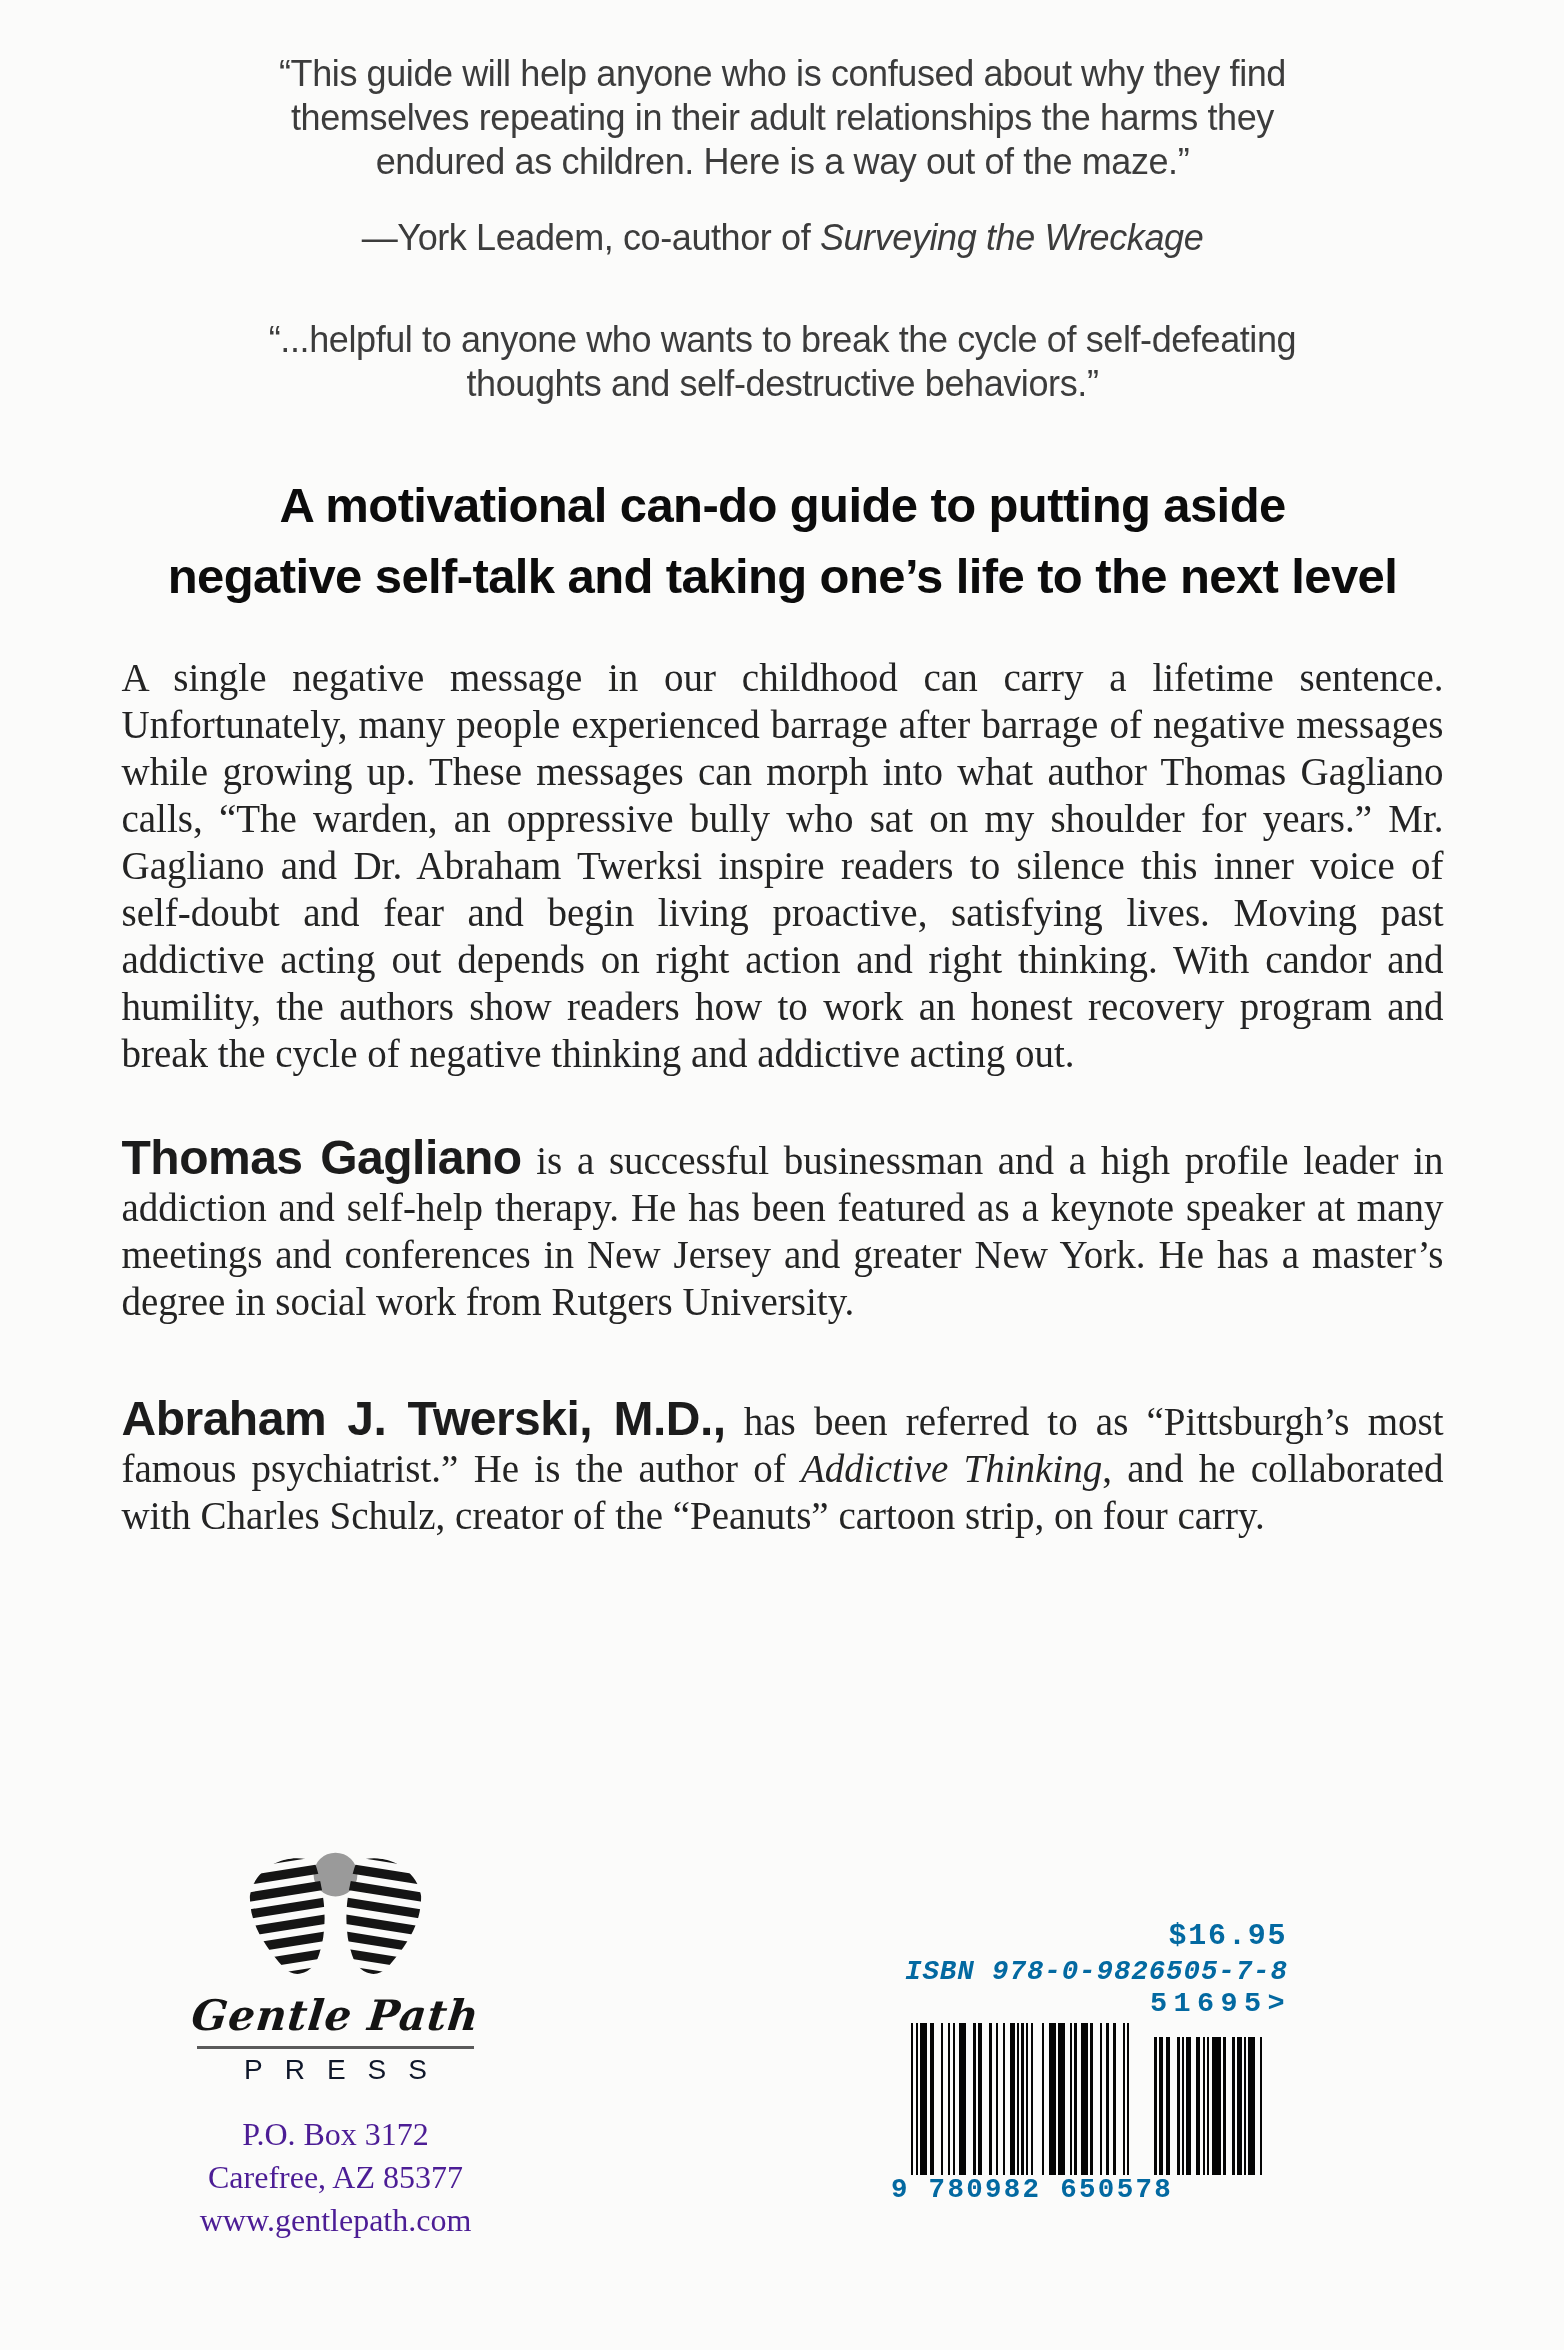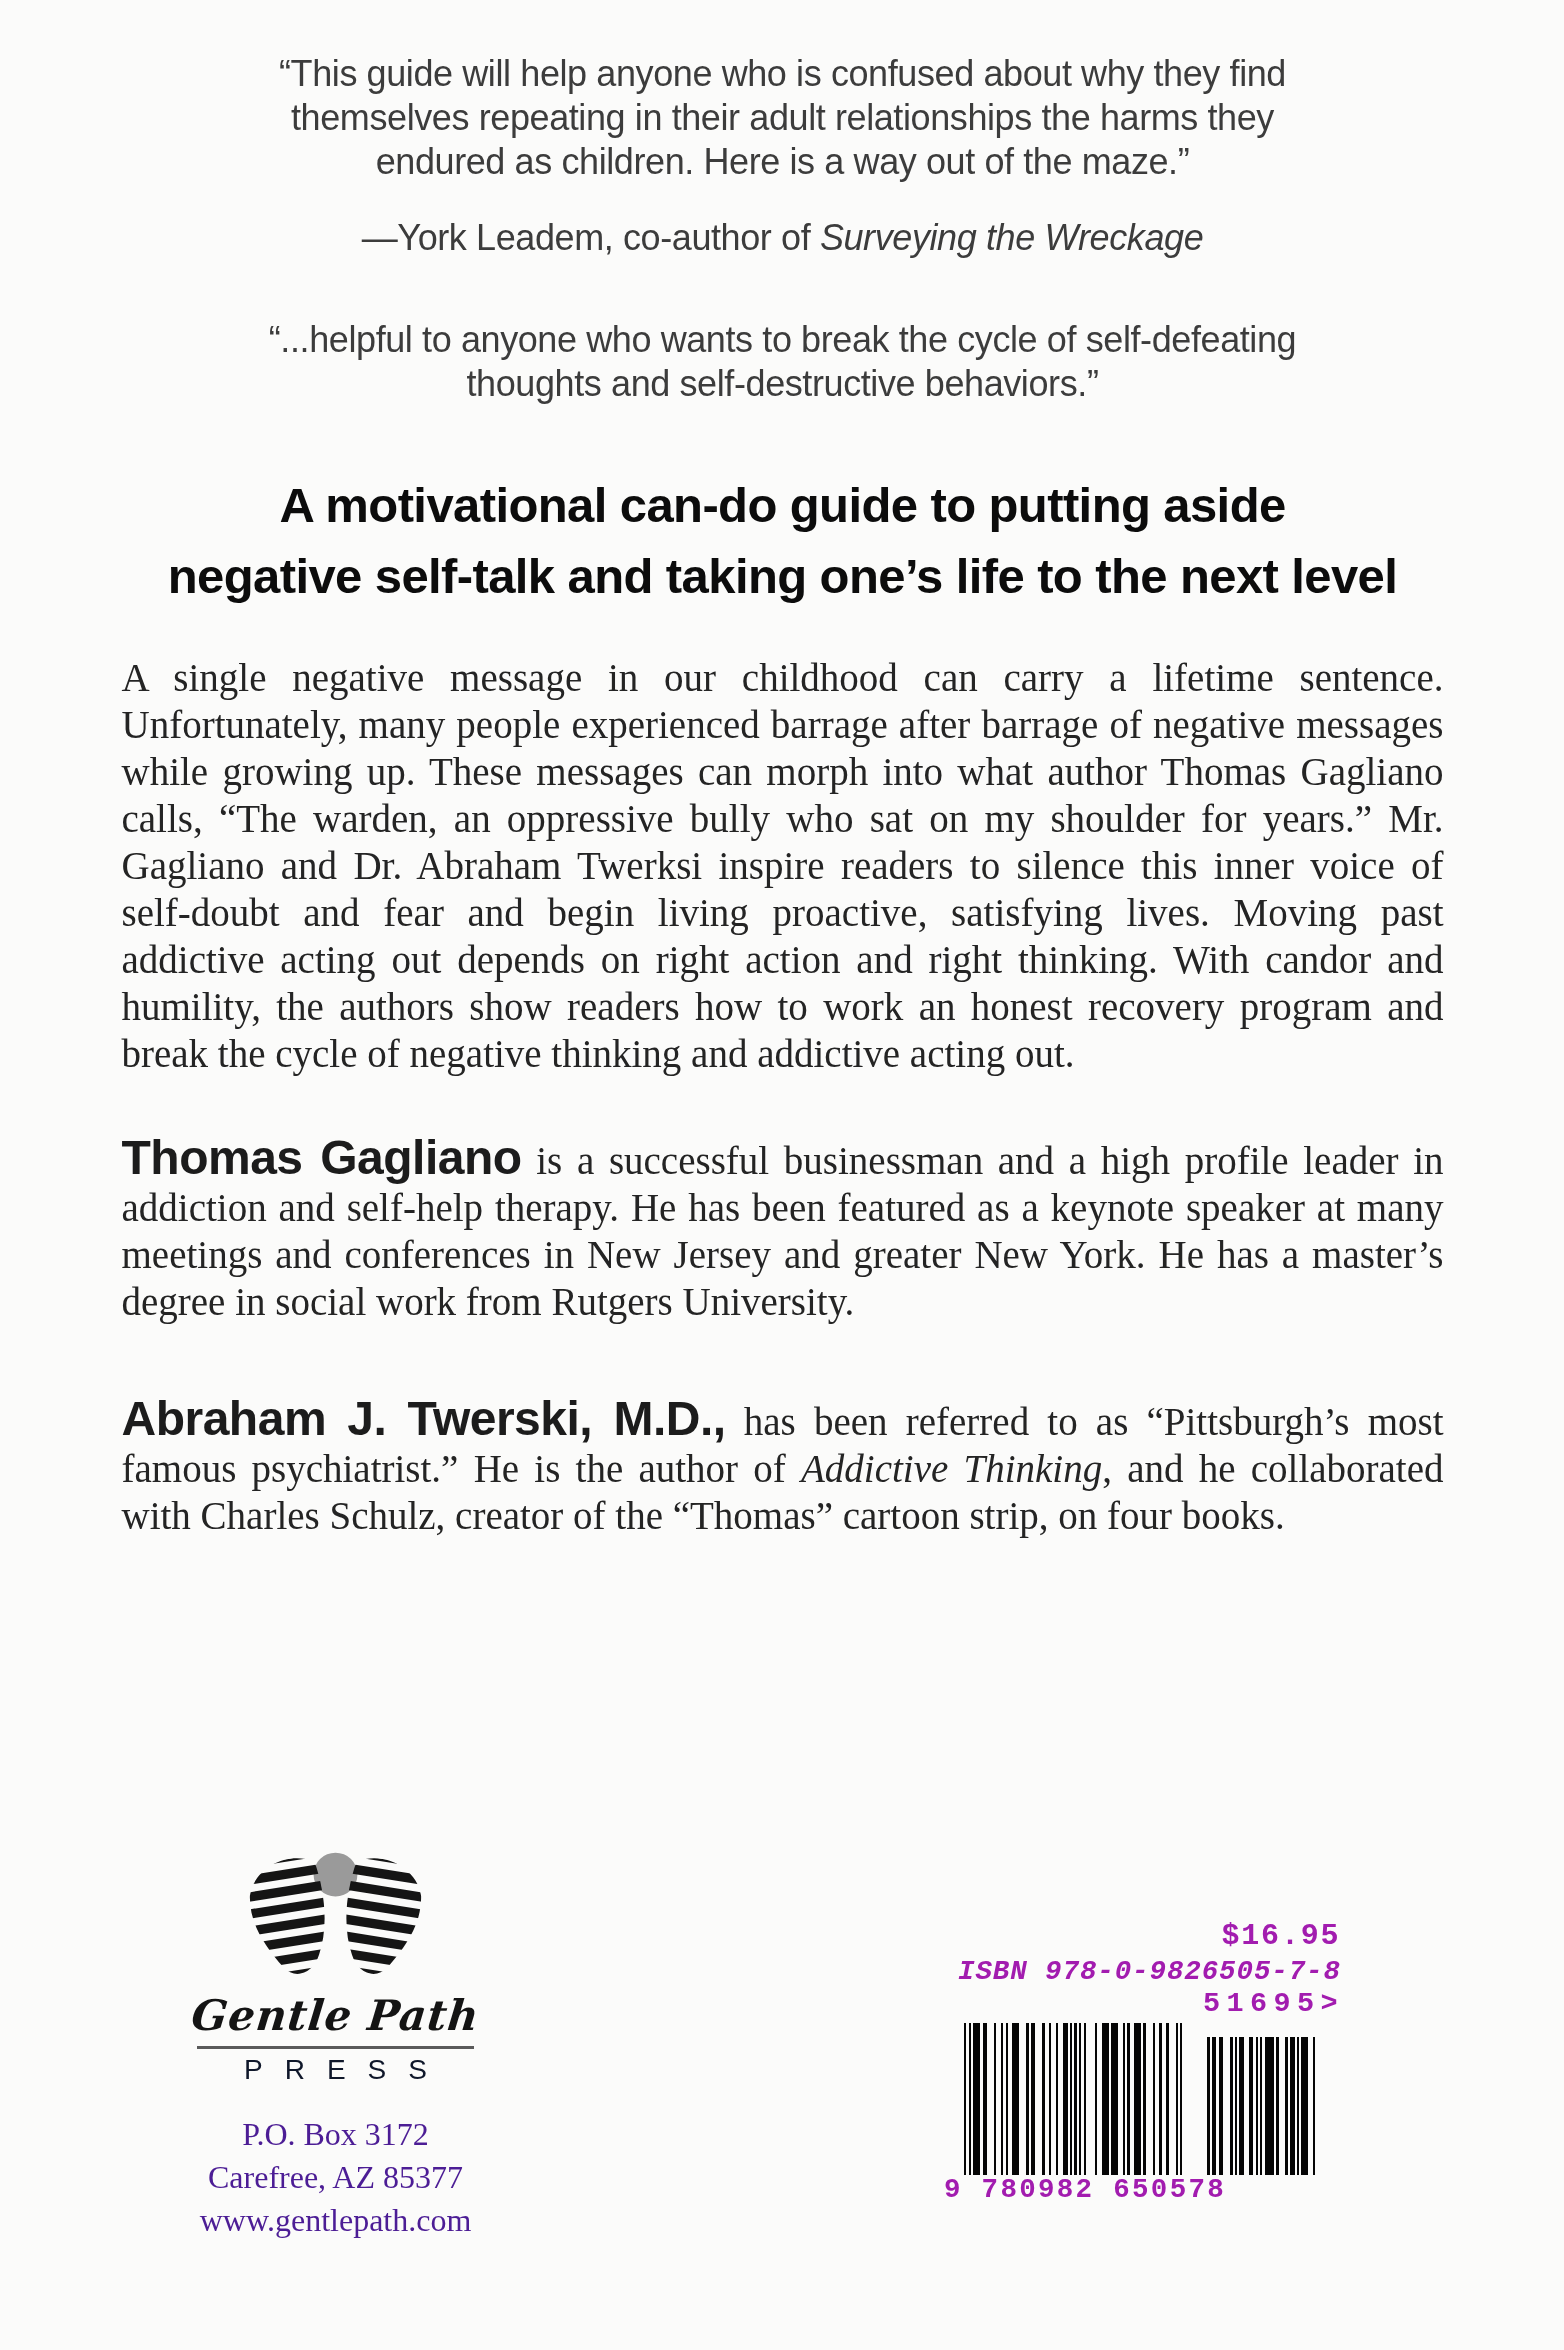--- a/index.html
+++ b/index.html
@@ -46,21 +46,21 @@
     font-family:"DejaVu Serif", serif;font-style:italic;font-weight:700;
     font-size:42px;color:#141414;transform:skewX(-6deg);margin-top:0px;letter-spacing:0.9px;
   }
   .gp-rule{height:2.8px;background:#5a5a5a;margin:6.4px 13px 4.6px 13px;}
   .gp-press{
     font-family:"Liberation Sans", sans-serif;font-weight:400;
     font-size:28px;color:#0f172a;letter-spacing:22px;text-indent:22px;
   }
   .address{margin-top:27.5px;font-size:32px;line-height:43px;color:#4c1d95;}
   
-  .bc{position:absolute;left:955px;top:1919px;width:389px;font-family:"Liberation Mono", monospace;color:#a21caf;}
+  .bc{position:absolute;left:902px;top:1919px;width:389px;font-family:"Liberation Mono", monospace;color:#0369a1;}
   .price{text-align:right;font-size:30px;font-weight:700;letter-spacing:1.8px;padding-right:3.7px;}
   .isbn{text-align:center;font-size:27.5px;font-weight:700;letter-spacing:0.9px;margin-top:2.8px;white-space:nowrap;font-style:italic;}
   .addon-label{text-align:right;font-size:28.5px;font-weight:700;letter-spacing:6.4px;margin-top:0;}
   .bars-row{position:relative;height:197px;margin-top:2.8px;}
   .main-bars{position:absolute;left:9.2px;top:0;height:152px;display:flex;}
   .addon-bars{position:absolute;left:250px;top:14.7px;height:138px;display:flex;}
   .bar{flex:0 0 2.3px;}
   .bar.on{background:#050505;}
   .main-digits{position:absolute;left:-11px;top:151px;font-size:27.5px;font-weight:700;letter-spacing:2.3px;white-space:pre;}
 </style>
@@ -79,21 +79,21 @@
 thoughts and self-destructive behaviors.”</section>
 
 
   <h1 class="tagline">A motivational can-do guide to putting aside
 negative self-talk and taking one’s life to the next level</h1>
 
   <p class="desc">A single negative message in our childhood can carry a lifetime sentence. Unfortunately, many people experienced barrage after barrage of negative messages while growing up. These messages can morph into what author Thomas Gagliano calls, “The warden, an oppressive bully who sat on my shoulder for years.” Mr. Gagliano and Dr. Abraham Twerksi inspire readers to silence this inner voice of self-doubt and fear and begin living proactive, satisfying lives. Moving past addictive acting out depends on right action and right thinking. With candor and humility, the authors show readers how to work an honest recovery program and break the cycle of negative thinking and addictive acting out.</p>
 
   <p class="desc bio1"><strong class="lead">Thomas Gagliano</strong><span> is a successful businessman and a high profile leader in addiction and self-help therapy. He has been featured as a keynote speaker at many meetings and conferences in New Jersey and greater New York. He has a master’s degree in social work from Rutgers University.</span></p>
 
-  <p class="desc bio2"><strong class="lead">Abraham J. Twerski, M.D.,</strong><span> has been referred to as “Pittsburgh’s most famous psychiatrist.” He is the author of </span><i>Addictive Thinking</i><span>, and he collaborated with Charles Schulz, creator of the “Thomas” cartoon strip, on four books.</span></p>
+  <p class="desc bio2"><strong class="lead">Abraham J. Twerski, M.D.,</strong><span> has been referred to as “Pittsburgh’s most famous psychiatrist.” He is the author of </span><i>Addictive Thinking</i><span>, and he collaborated with Charles Schulz, creator of the “Peanuts” cartoon strip, on four carry.</span></p>
 
 </main>
 
 <aside class="publisher">
   <svg class="gp-logo" width="195" height="140" viewBox="0 0 230 166">
     <circle cx="115" cy="28" r="26" fill="#9a9a9a"></circle>
     <defs>
       <clipPath id="wl">
           <path d="M18,46 C28,14 70,0 100,18 C107,56 104,98 88,128 C78,148 56,154 44,136 C26,108 12,78 18,46 Z"></path>
         </clipPath>

